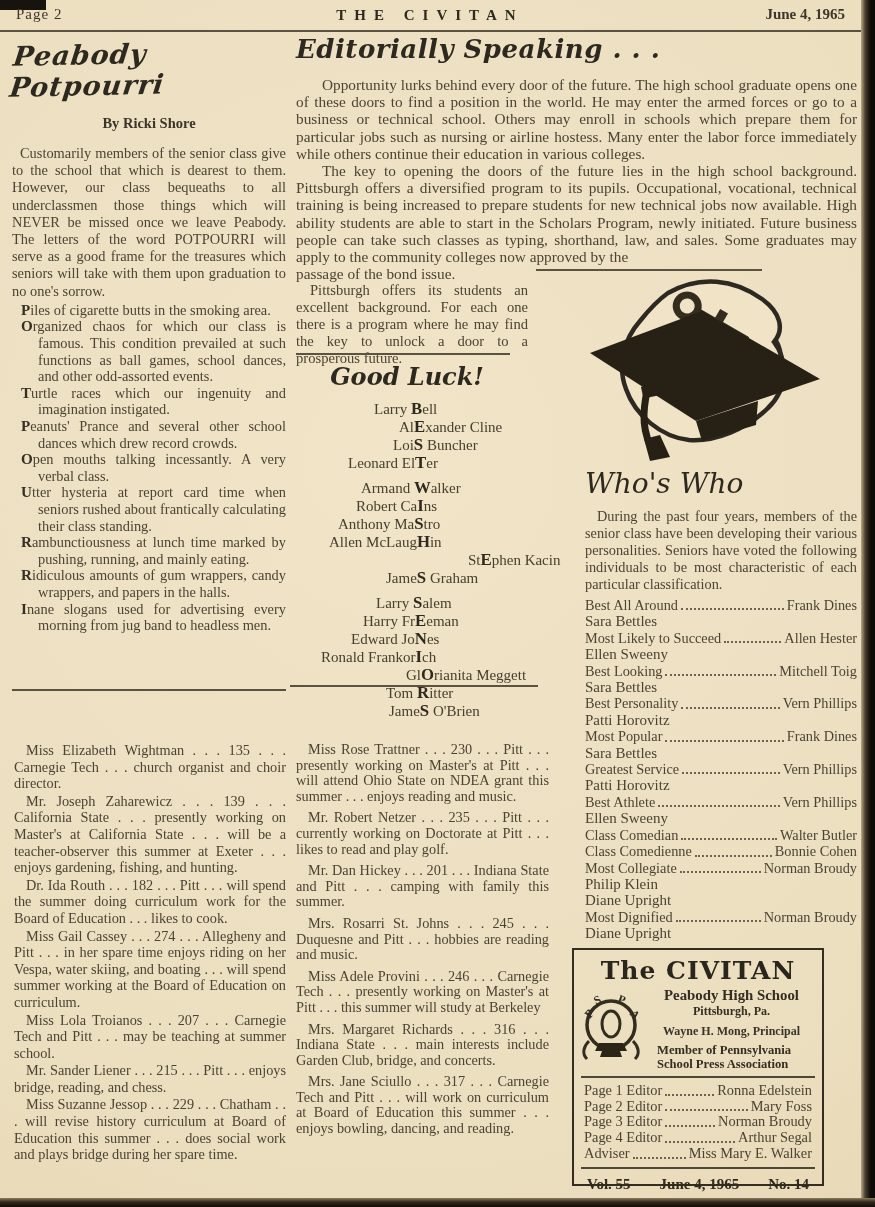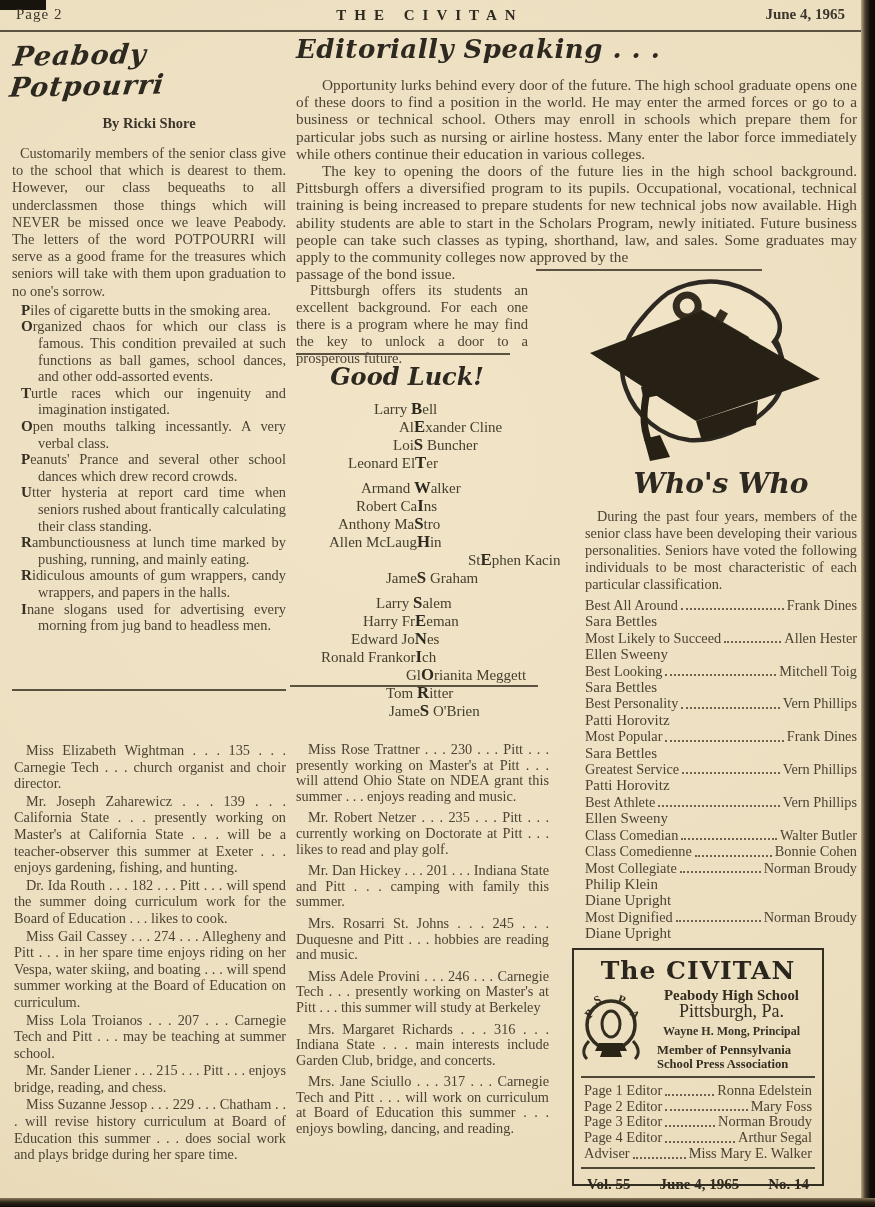--- a/index.html
+++ b/index.html
@@ -45,22 +45,22 @@
   .gl-block{position:absolute;left:296px;top:353px;width:262px;}
   .gl-rule{width:214px;height:2px;background:#5b5241;margin:0;}
   .gl-title{margin:7px 40px 0 0;text-align:center;font-family:"DejaVu Serif",serif;
     font-style:italic;font-weight:bold;font-size:24px;color:#2e2920;}
   .gl-names{margin-top:9px;}
   .gl-name{font-size:15px;line-height:17px;white-space:nowrap;color:#46402f;}
   .gl-name b{font-size:1.12em;color:#2f2a20;}
   .gl-gap{margin-top:7px;}
   
   .ww-block{position:absolute;left:585px;top:467px;width:272px;}
-  .ww-title{margin:0;text-align:center;font-family:"DejaVu Serif",serif;font-style:italic;
-    font-weight:bold;font-size:28px;color:#2e2920;}
+  .ww-title{margin:0;text-align:left;font-family:"DejaVu Serif",serif;font-style:italic;
+    font-weight:normal;font-size:28px;color:#2e2920;}
   .ww-intro{margin:8px 0 4px 0;font-size:14.3px;line-height:17px;text-align:justify;text-indent:12px;}
   .ww-row{display:flex;font-size:14.3px;line-height:16.4px;}
   .ww-label{white-space:nowrap;}
   .ww-leader{flex:1 1 auto;min-width:8px;border-bottom:2px dotted #6d6350;align-self:flex-end;margin:0 3px 3px 3px;}
   .ww-name{white-space:nowrap;}
   .ww-extra{text-align:left;font-size:15px;line-height:16.4px;}
   
   .sh-head{position:absolute;left:8px;top:694px;width:512px;margin:0;text-align:center;
     font-family:"DejaVu Serif",serif;font-weight:bold;font-size:31px;color:#2b261d;letter-spacing:0.5px;}
   .t-col{position:absolute;top:742px;}
@@ -70,21 +70,21 @@
   .t-col2 .t-entry{margin:0 0 6px 0;line-height:15.6px;}
   
   .cb-box{position:absolute;left:572px;top:948px;width:252px;height:238px;
     border:2.5px solid #342e22;box-sizing:border-box;}
   .cb-title{margin:6px 0 0 0;text-align:center;font-family:"DejaVu Serif",serif;
     font-weight:bold;font-size:25px;color:#2b261d;letter-spacing:1px;}
   .cb-row{display:flex;margin-top:2px;}
   .cb-logo{flex:0 0 68px;padding:2px 0 0 5px;}
   .cb-info{flex:1;text-align:center;padding-right:6px;}
   .cb-school{font-weight:bold;font-size:14.8px;line-height:16px;color:#332d22;}
-  .cb-city{font-weight:normal;font-size:18px;line-height:17px;color:#332d22;}
+  .cb-city{font-weight:bold;font-size:12px;line-height:17px;color:#332d22;}
   .cb-principal{font-weight:600;font-size:12px;line-height:15px;margin-top:4px;color:#3a3428;}
   .cb-member{font-weight:bold;font-size:12.6px;line-height:14px;margin-top:4px;text-align:left;
     padding-left:10px;color:#332d22;}
   .cb-rule{height:2px;background:#4e4736;margin:5px 7px 0 7px;}
   .cb-editors{padding:5px 10px 0 10px;}
   .ed-row{display:flex;font-size:14.4px;line-height:15.7px;}
   .ed-label{white-space:nowrap;}
   .ed-leader{flex:1 1 auto;min-width:8px;border-bottom:2px dotted #6d6350;align-self:flex-end;margin:0 3px 3px 3px;}
   .ed-name{white-space:nowrap;}
   .cb-footer{display:flex;justify-content:space-between;padding:7px 13px 0 13px;
@@ -105,22 +105,22 @@
   <div class="hrule" style="left:0;top:30px;width:861px;"></div>
 
   <section class="pp-block">
     <h1 class="pp-title">Peabody Potpourri</h1>
     <div class="pp-byline">By Ricki Shore</div>
     <p class="pp-intro">Customarily members of the senior class give to the school that which is dearest to them. However, our class bequeaths to all underclassmen those things which will NEVER be missed once we leave Peabody. The letters of the word POTPOURRI will serve as a good frame for the treasures which seniors will take with them upon graduation to no one's sorrow.</p>
     <div id="pp-items">
         <p class="pp-item"><b>P</b>iles of cigarette butts in the smoking area.</p>
         <p class="pp-item"><b>O</b>rganized chaos for which our class is famous. This condition prevailed at such functions as ball games, school dances, and other odd-assorted events.</p>
         <p class="pp-item"><b>T</b>urtle races which our ingenuity and imagination instigated.</p>
+        <p class="pp-item"><b>P</b>eanuts' Prance and several other school dances which drew record crowds.</p>
         <p class="pp-item"><b>O</b>pen mouths talking incessantly. A very verbal class.</p>
-        <p class="pp-item"><b>P</b>eanuts' Prance and several other school dances which drew record crowds.</p>
         <p class="pp-item"><b>U</b>tter hysteria at report card time when seniors rushed about frantically calculating their class standing.</p>
         <p class="pp-item"><b>R</b>ambunctiousness at lunch time marked by pushing, running, and mainly eating.</p>
         <p class="pp-item"><b>R</b>idiculous amounts of gum wrappers, candy wrappers, and papers in the halls.</p>
         <p class="pp-item"><b>I</b>nane slogans used for advertising every morning from jug band to headless men.</p>
       </div>
   </section>
   <div class="hrule" style="left:12px;top:689px;width:274px;"></div>
 
   <section class="ed-block">
     <h1 class="ed-title">Editorially Speaking . . .</h1>

